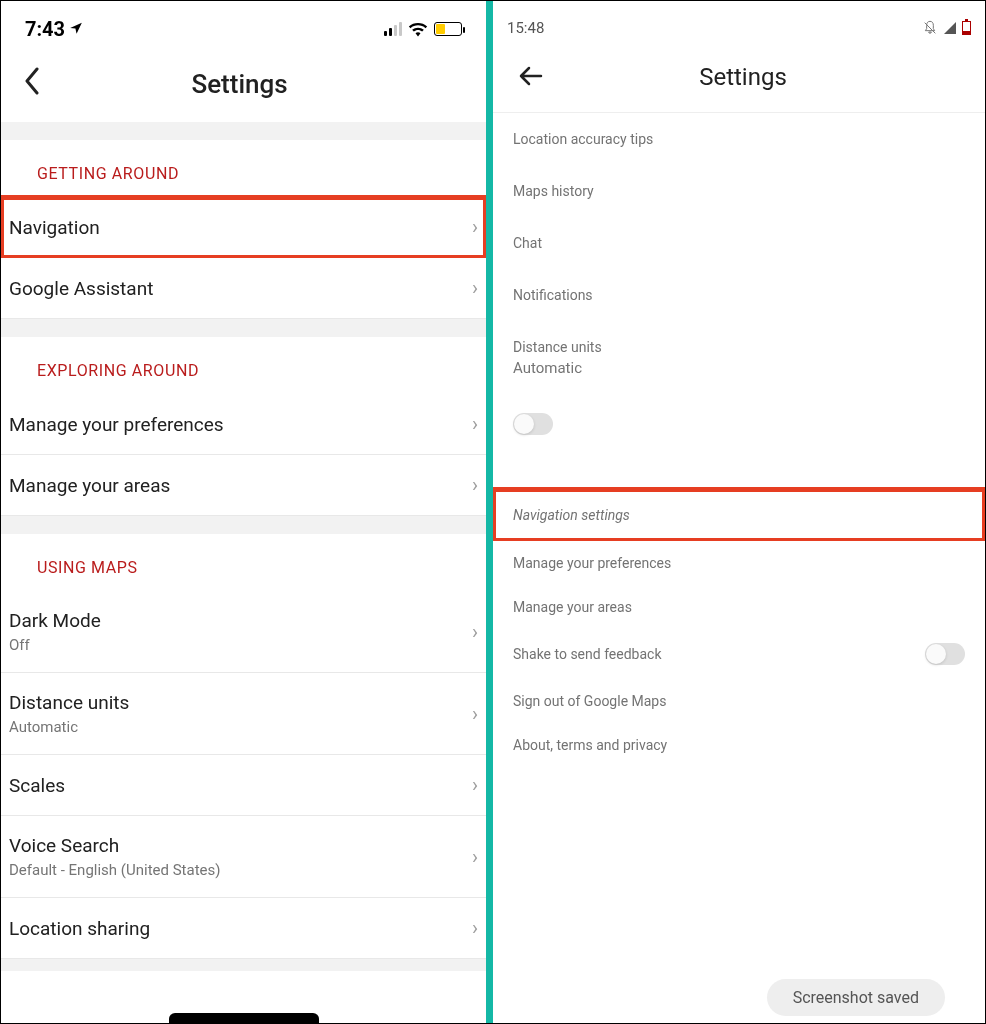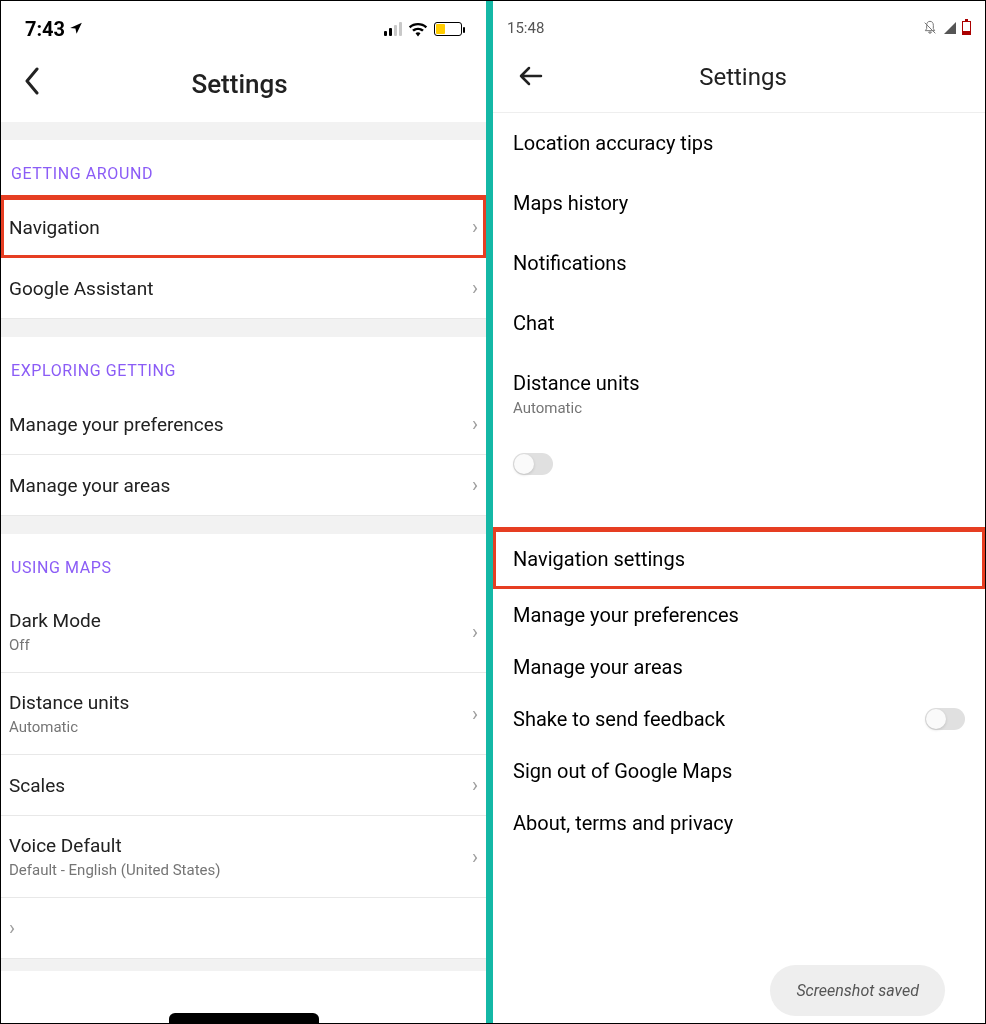--- a/index.html
+++ b/index.html
@@ -108,24 +108,24 @@
     flex:1;
     overflow:hidden;
     background:#fff;
   }
   .section-gap {
     height:18px;
     background:#f2f2f2;
   }
   .section-gap.thin { height:12px; }
   .section-header {
-    padding:24px 22px 14px 10px;
+    padding:24px 22px 14px 36px;
     font-size:16px;
     letter-spacing:0.6px;
-    color:#8b5cf6;
+    color:#b91c1c;
     background:#fff;
   }
   .row {
     display:flex;
     align-items:center;
     padding:18px 8px;
     background:#fff;
     border-bottom:1px solid #e8e8e8;
     position:relative;
   }
@@ -193,45 +193,45 @@
   }
   .and-content { flex:1; overflow:hidden; }
   .arow {
     display:flex;
     align-items:center;
     padding:18px 20px;
     background:#fff;
     position:relative;
   }
   .arow .col { flex:1; display:flex; flex-direction:column; }
-  .arow .label { font-size:20px; color:#000000; }
+  .arow .label { font-size:14px; color:#737373; }
   .arow .sub { font-size:15px; color:#757575; margin-top:4px; }
   .arow.tight { padding-top:14px; padding-bottom:14px; }
   .toggle {
     width:40px;height:22px;border-radius:12px;background:#e0e0e0;position:relative;
   }
   .toggle .knob {
     position:absolute;top:1px;left:21px;width:20px;height:20px;border-radius:50%;
     background:#fff;box-shadow:0 1px 3px rgba(0,0,0,0.15);
   }
   .toggle.off .knob{ left:1px; background:#fafafa; }
   .arow.highlight {
     outline:5px solid #e63e22;
     outline-offset:-3px;
+    font-style:italic;
   }
   .toast {
     position:absolute;
     bottom:20px;
     right:40px;
     background:#eeeeee;
     color:#555;
-    padding:16px 26px;
+    padding:9px 26px;
     border-radius:26px;
     font-size:16px;
-    font-style:italic;
   }
   .tri {
     width:0;height:0;
     border-left:12px solid transparent;
     border-bottom:12px solid #555;
   }
   .batt {
     width:9px;height:14px;border:1px solid #aa0000;position:relative;
   }
   .batt::before{
@@ -293,21 +293,21 @@
       </div>
       <div class="row">
         <div class="col">
             <span class="label">Google Assistant</span>
           </div>
         <span class="chev">›</span>
       </div>
 
       <div class="section-gap"></div>
 
-      <div class="section-header">EXPLORING GETTING</div>
+      <div class="section-header">EXPLORING AROUND</div>
       <div class="row">
         <div class="col">
             <span class="label">Manage your preferences</span>
           </div>
         <span class="chev">›</span>
       </div>
       <div class="row">
         <div class="col">
             <span class="label">Manage your areas</span>
           </div>
@@ -332,26 +332,29 @@
         <span class="chev">›</span>
       </div>
       <div class="row">
         <div class="col">
             <span class="label">Scales</span>
           </div>
         <span class="chev">›</span>
       </div>
       <div class="row">
         <div class="col">
-          <span class="label">Voice Default</span>
+          <span class="label">Voice Search</span>
           <span class="sub">Default - English (United States)</span>
         </div>
         <span class="chev">›</span>
       </div>
       <div class="row">
+        <div class="col">
+            <span class="label">Location sharing</span>
+          </div>
         <span class="chev">›</span>
       </div>
 
       <div class="section-gap thin"></div>
     </div>
 
     <div class="home-indicator"></div>
   </div>
 
   <div class="phone">
@@ -386,26 +389,26 @@
             <span class="label">Location accuracy tips</span>
           </div>
       </div>
       <div class="arow">
         <div class="col">
             <span class="label">Maps history</span>
           </div>
       </div>
       <div class="arow">
         <div class="col">
+            <span class="label">Chat</span>
+          </div>
+      </div>
+      <div class="arow">
+        <div class="col">
             <span class="label">Notifications</span>
-          </div>
-      </div>
-      <div class="arow">
-        <div class="col">
-            <span class="label">Chat</span>
           </div>
       </div>
       <div class="arow">
         <div class="col">
           <span class="label">Distance units</span>
           <span class="sub">Automatic</span>
         </div>
       </div>
       <div class="arow">
         <span class="toggle off">

